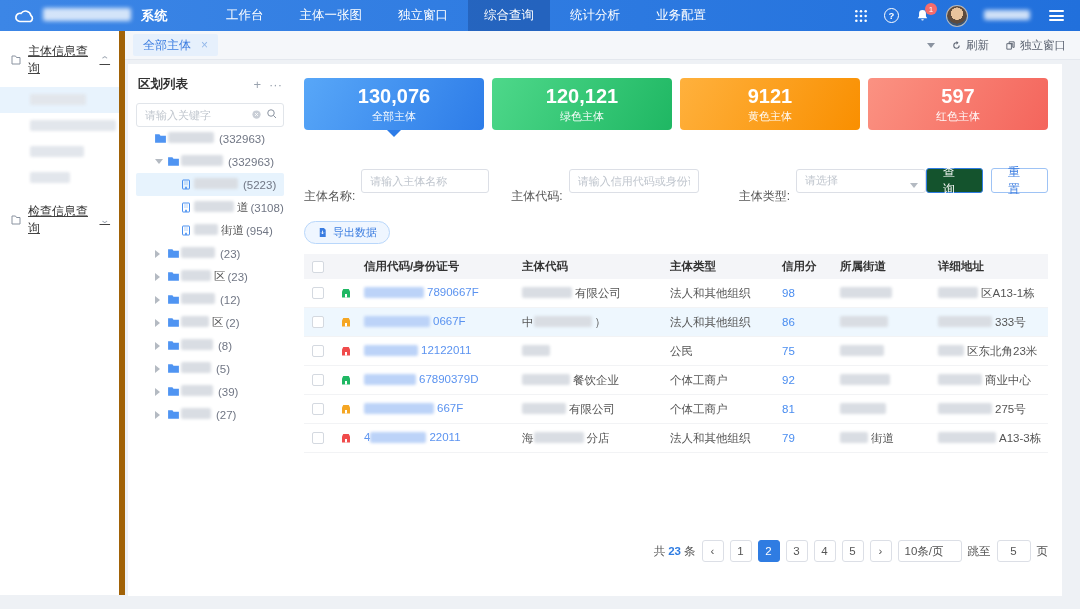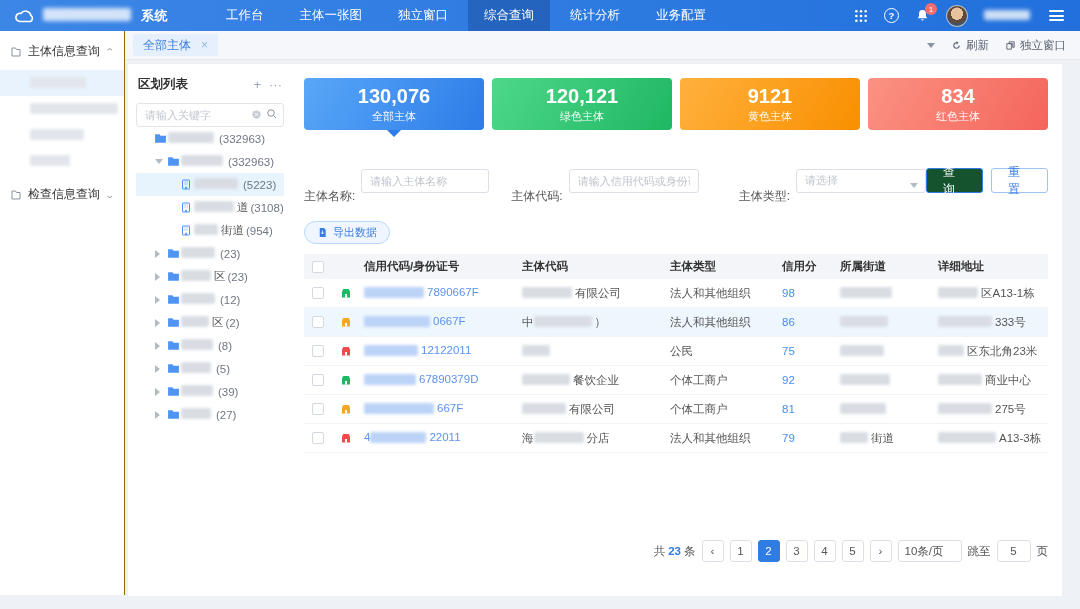--- a/index.html
+++ b/index.html
@@ -21,21 +21,21 @@
   .nav-item.active{background:rgba(10,40,100,.28);}
   .top-right{margin-left:auto;display:flex;align-items:center;gap:16px;padding-right:16px;}
   .icon-btn{position:relative;display:flex;align-items:center;justify-content:center;cursor:pointer;}
   .help-circle{width:15px;height:15px;border:1.4px solid #fff;border-radius:50%;font-size:9.5px;display:flex;align-items:center;justify-content:center;font-weight:bold;}
   .badge{position:absolute;top:-5px;right:-7px;background:#f56c6c;color:#fff;font-size:8px;min-width:12px;height:12px;border-radius:7px;display:flex;align-items:center;justify-content:center;padding:0 2px;}
   .avatar{width:22px;height:22px;border-radius:50%;background:radial-gradient(circle at 50% 38%,#e8c39d 0 38%,#5d4a3c 39% 62%,#3d546f 63%);filter:blur(.6px);border:1px solid rgba(255,255,255,.6);}
   .hamburger{width:15px;height:11px;display:flex;flex-direction:column;justify-content:space-between;cursor:pointer;}
   .hamburger i{height:2px;background:#fff;border-radius:1px;}
 
   
-  .sidebar{position:absolute;top:31px;left:0;width:125px;bottom:14px;background:#fff;border-right:1px solid #a16207;z-index:4;}
+  .sidebar{position:absolute;top:31px;left:0;width:125px;bottom:14px;background:#fff;border-right:6px solid #a16207;z-index:4;text-decoration:underline;}
   .side-group{display:flex;align-items:center;gap:6px;padding:12px 10px 10px;color:#333;font-size:12px;cursor:pointer;}
   .side-group .chev{margin-left:auto;color:#9aa3af;font-size:9px;transform:scaleX(1.4);}
   .side-item{height:26px;display:flex;align-items:center;padding-left:30px;cursor:pointer;}
   .side-item.selected{background:#e8f3fd;}
 
   
   .tabbar{position:absolute;top:31px;left:125px;right:0;height:29px;background:#f5f7fa;border-bottom:1px solid #e4e8ee;display:flex;align-items:center;z-index:3;}
   .tab{margin-left:8px;height:22px;display:flex;align-items:center;gap:10px;background:#e6f0fc;color:#3a7ce0;font-size:12px;padding:0 10px;border-radius:2px;cursor:pointer;}
   .tab .close{color:#93b8ea;font-size:12px;cursor:pointer;}
   .tab-tools{margin-left:auto;display:flex;align-items:center;gap:16px;color:#5a6270;font-size:11.5px;padding-right:14px;}
@@ -404,21 +404,21 @@
         </div>
         <div class="card green">
           <div class="v">120,121</div>
           <div class="l">绿色主体</div>
         </div>
         <div class="card orange">
           <div class="v">9121</div>
           <div class="l">黄色主体</div>
         </div>
         <div class="card red">
-          <div class="v">834</div>
+          <div class="v">597</div>
           <div class="l">红色主体</div>
         </div>
       </div>
 
     <div class="filters">
       <label>主体名称:</label>
       <input class="f-input" style="width: 128px;" placeholder="请输入主体名称">
       <label style="margin-left:22px">主体代码:</label>
       <input class="f-input" style="width: 130px;" placeholder="请输入信用代码或身份证号">
       <label style="margin-left:40px">主体类型:</label>

